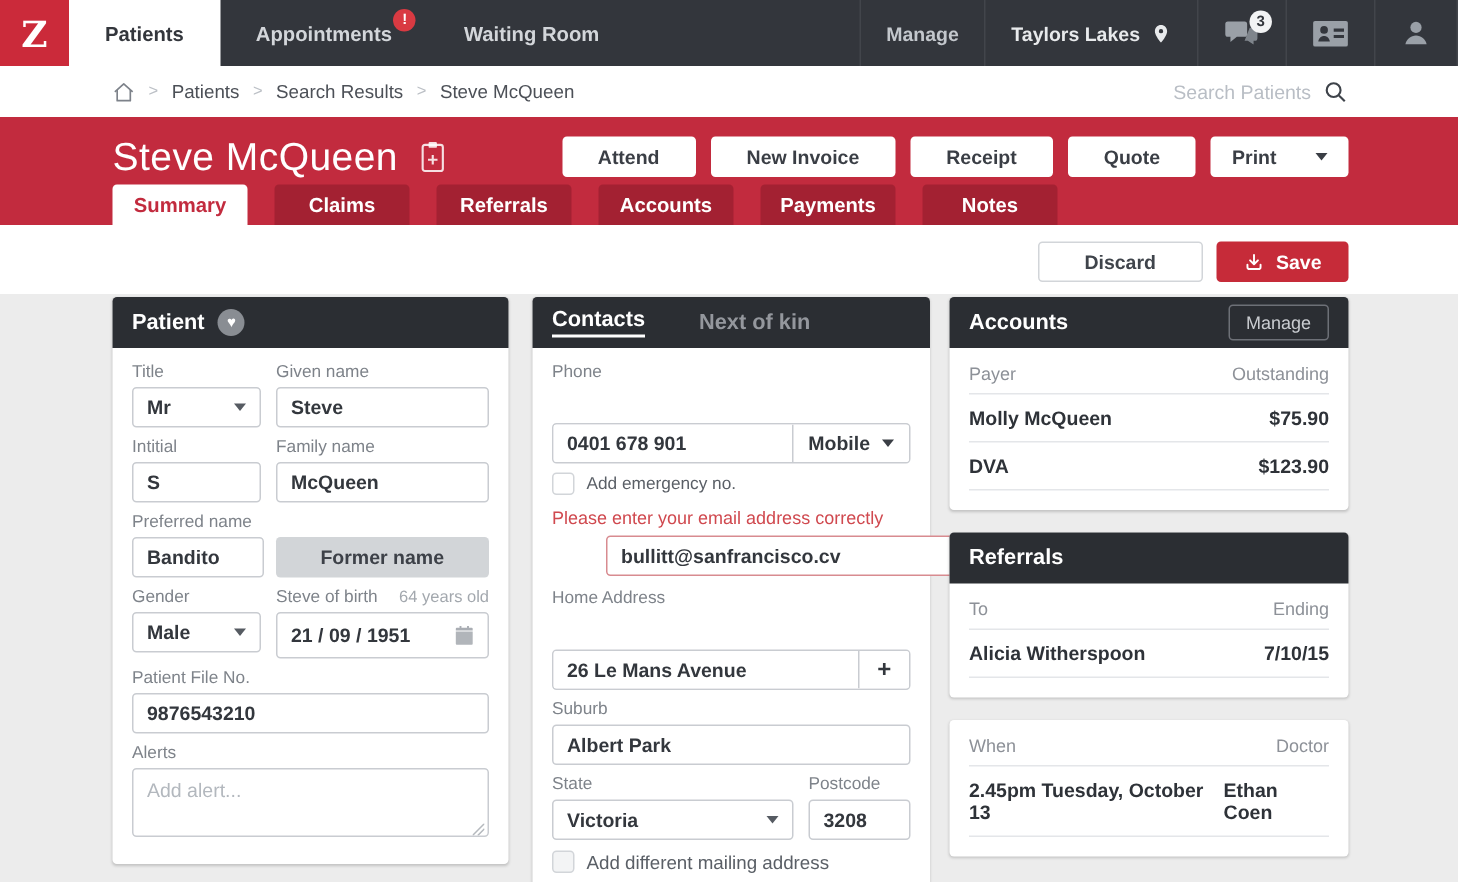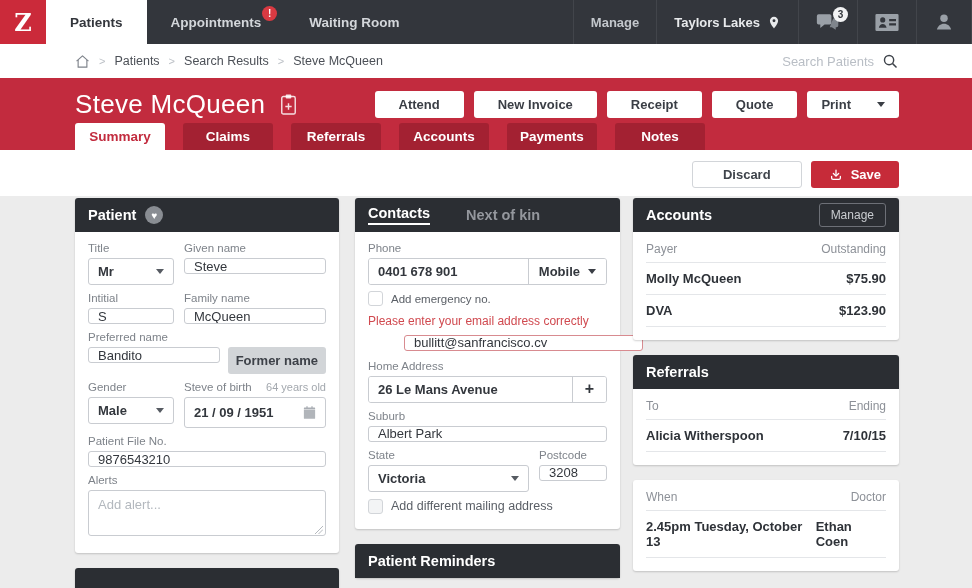--- a/index.html
+++ b/index.html
@@ -64,36 +64,36 @@
   .card-head { background: #2b2e33; color: #fff; height: 34px; border-radius: 3px 3px 0 0;
                display: flex; align-items: center; padding: 0 13px; font-size: 14.5px; font-weight: 600; }
   .card-body { padding: 10px 13px 13px; }
   
   .frow { display: flex; gap: 10px; margin-bottom: 7px; }
   .field { display: flex; flex-direction: column; }
   .grow { flex: 1; min-width: 0; }
   .w86 { width: 86px; }
   .lbl { color: #7e838a; font-size: 11.5px; margin-bottom: 4px; display: flex; justify-content: space-between; }
   .lbl .note { color: #a3a8ae; font-size: 11px; }
-  input.tinput { height: 16px; border: 1px solid #c9ccd1; border-radius: 3px; padding: 0 9px; width: 100%;
-                 font-family: inherit; font-size: 13px; font-weight: 400; color: #33373d; }
+  input.tinput { height: 27px; border: 1px solid #c9ccd1; border-radius: 3px; padding: 0 9px; width: 100%;
+                 font-family: inherit; font-size: 13px; font-weight: 700; color: #33373d; }
   input.tinput::placeholder, textarea::placeholder { color: #b3b8be; font-weight: 400; }
   .selectbox { height: 27px; border: 1px solid #c9ccd1; border-radius: 3px; padding: 0 9px; display: flex; align-items: center;
                justify-content: space-between; font-size: 13px; font-weight: 600; color: #33373d; cursor: pointer; background: #fff; }
   .selectbox .caret { border-top-color: #565b62; }
-  .igroup { display: flex; border: 1px solid #c9ccd1; border-radius: 3px; height: 27px; overflow: hidden; background: #fff; }
+  .igroup { display: flex; border: 1px solid #c9ccd1; border-radius: 3px; height: 27px; overflow: hidden; background: #fff; margin-top: 24px; }
   .igroup input { border: none; flex: 1; min-width: 0; padding: 0 9px; font-family: inherit; font-size: 13px; font-weight: 600; color: #33373d; outline: none; }
   .igroup .attach { border-left: 1px solid #c9ccd1; display: flex; align-items: center; gap: 8px; padding: 0 10px;
                     font-size: 13px; font-weight: 600; color: #33373d; cursor: pointer; background: #fff; }
   .plus-btn { border-left: 1px solid #c9ccd1; width: 34px; display: flex; align-items: center; justify-content: center;
               font-size: 16px; font-weight: 700; color: #33373d; cursor: pointer; background: #fff; border-top:none;border-right:none;border-bottom:none; font-family: inherit; }
   .dob-box { height: 31px; border: 1px solid #c9ccd1; border-radius: 3px; padding: 0 8px 0 9px; display: flex; align-items: center;
              justify-content: space-between; font-size: 13px; font-weight: 600; color: #33373d; }
   .dob-box .icon { color: #a9adb3; display: flex; }
-  .btn-gray { background: #d2d5d8; border: none; border-radius: 3px; height: 27px; padding: 0 8px;
+  .btn-gray { background: #d2d5d8; border: none; border-radius: 3px; height: 27px; padding: 0 30px;
               font-family: inherit; font-size: 13px; font-weight: 600; color: #3d4148; cursor: pointer; white-space: nowrap; }
   .checkrow { display: flex; align-items: center; gap: 8px; margin: 2px 0 8px; cursor: pointer; }
   .checkbox { width: 15px; height: 15px; border: 1px solid #d2d5d9; border-radius: 3px; background: #f3f4f5; flex: none; }
   .checkrow .cklbl { font-size: 11.5px; color: #5a5f66; }
   textarea.alerts { width: 100%; height: 46px; border: 1px solid #c9ccd1; border-radius: 3px; padding: 6px 9px;
                     font-family: inherit; font-size: 13px; resize: none; color: #33373d; }
   .ta-wrap { position: relative; }
   .ta-grip { position: absolute; right: 3px; bottom: 6px; color: #b5b9be; }
   .err-text { color: #d0494f; font-size: 12px; margin: 2px 0 5px; }
   input.tinput.error { border-color: #d88b90; margin-left: 36px; }

